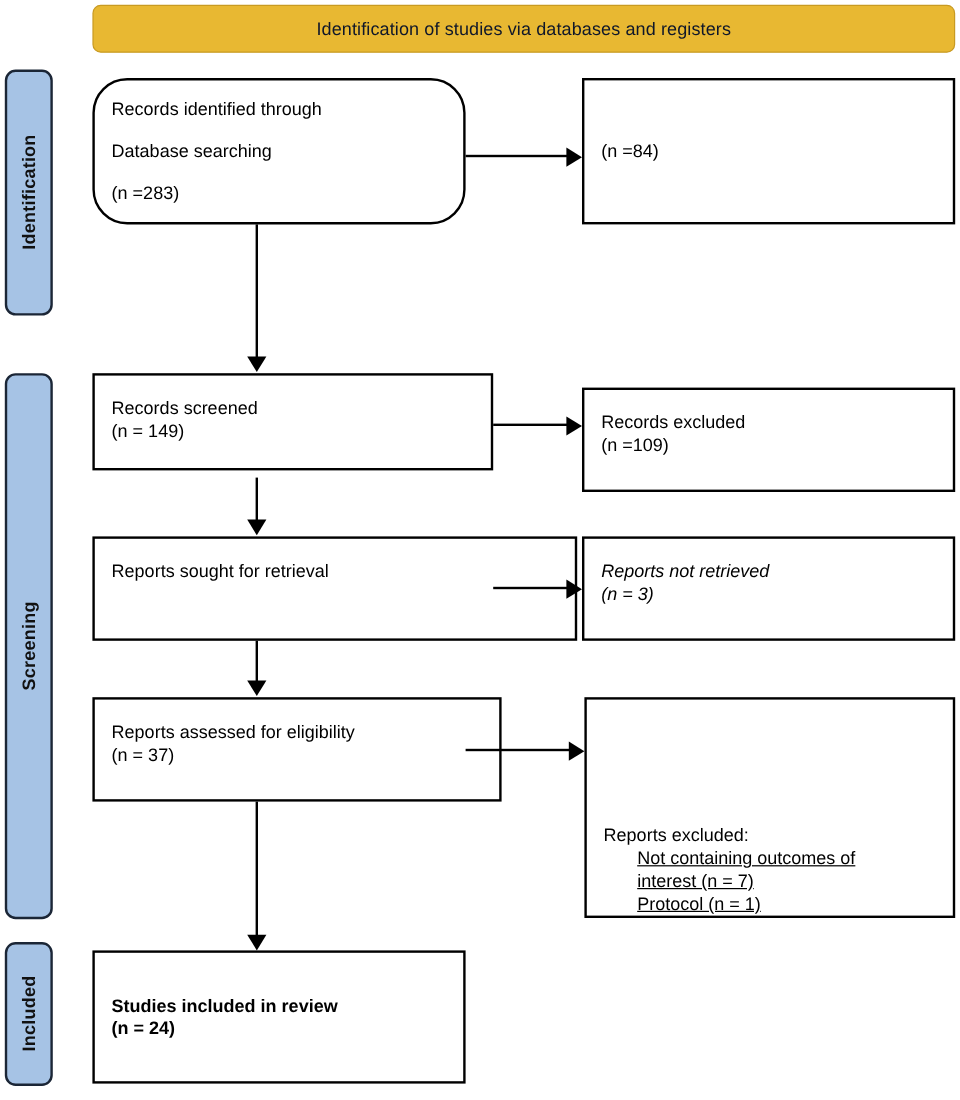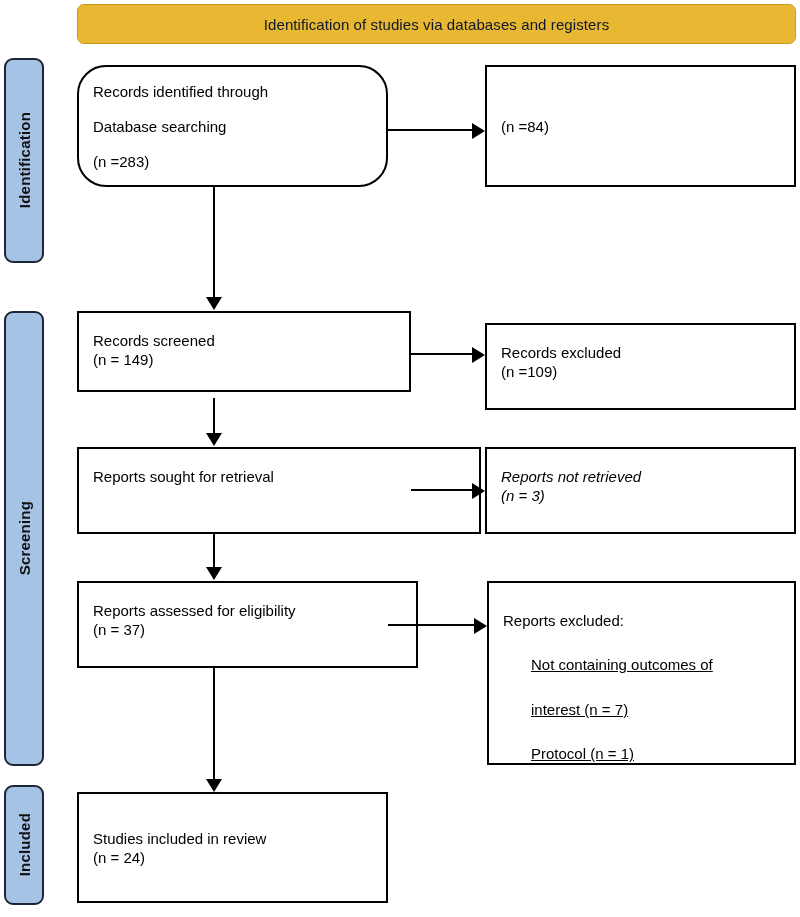--- a/index.html
+++ b/index.html
@@ -93,35 +93,35 @@
   .box .line.indent {
     padding-left: 28px;
     text-decoration: underline;
   }
 
   
   #box-identified   { left: 77px; top: 65px;  width: 311px; height: 122px; border-radius: 29px; }
   #box-screened     { left: 77px; top: 311px; width: 334px; height: 81px;  }
   #box-sought       { left: 77px; top: 447px; width: 404px; height: 87px;  }
   #box-assessed     { left: 77px; top: 581px; width: 341px; height: 87px;  }
-  #box-included     { left: 77px; top: 792px; width: 311px; height: 111px; }
+  #box-included     { left: 77px; top: 792px; width: 311px; height: 111px; font-weight: bold; }
 
   
   #box-duplicates   { left: 485px; top: 65px;  width: 311px; height: 122px; }
   #box-excluded-rec { left: 485px; top: 311px; width: 311px; height: 87px; margin-top: 12px;  }
   #box-notretrieved { left: 485px; top: 447px; width: 311px; height: 87px; font-style: italic;  }
   #box-excluded-rep { left: 487px; top: 581px; width: 309px; height: 184px; }
 
   
   #box-screened, #box-sought, #box-excluded-rec, #box-notretrieved {
     justify-content: flex-start;
     padding-top: 18px;
   }
   #box-assessed { justify-content: flex-start; padding-top: 18px; }
-  #box-excluded-rep { justify-content: space-between; padding-top: 28px; }
+  #box-excluded-rep { justify-content: flex-end; padding-top: 28px; }
 
   
   .vline {
     position: absolute;
     width: 2px;
     background: #000000;
   }
   .hline {
     position: absolute;
     height: 2px;

